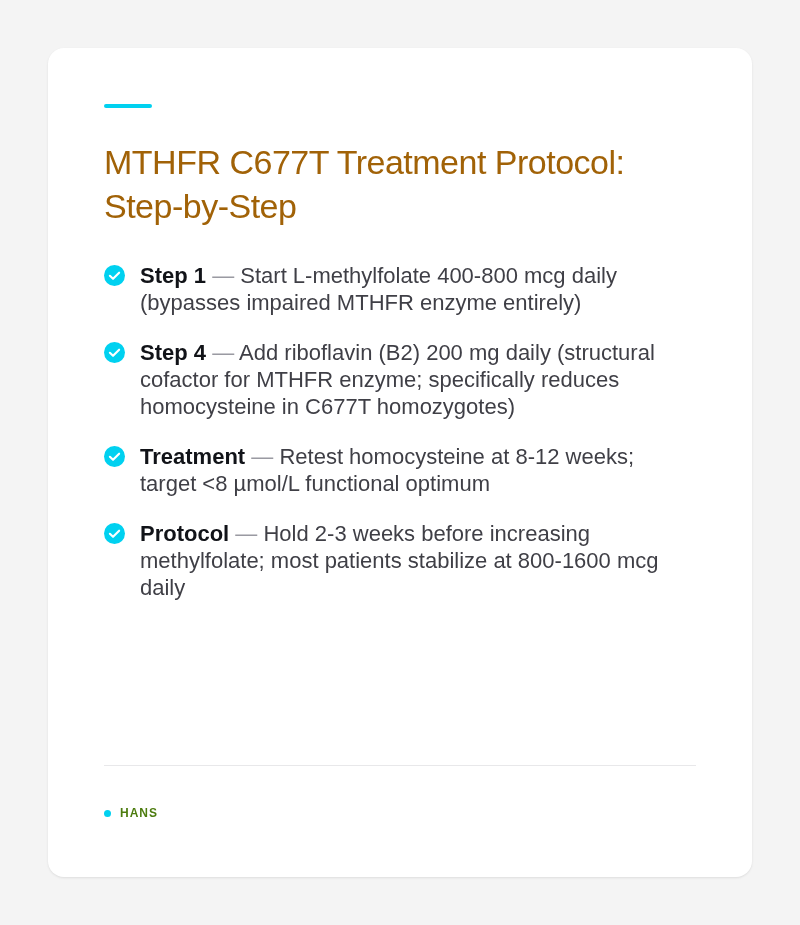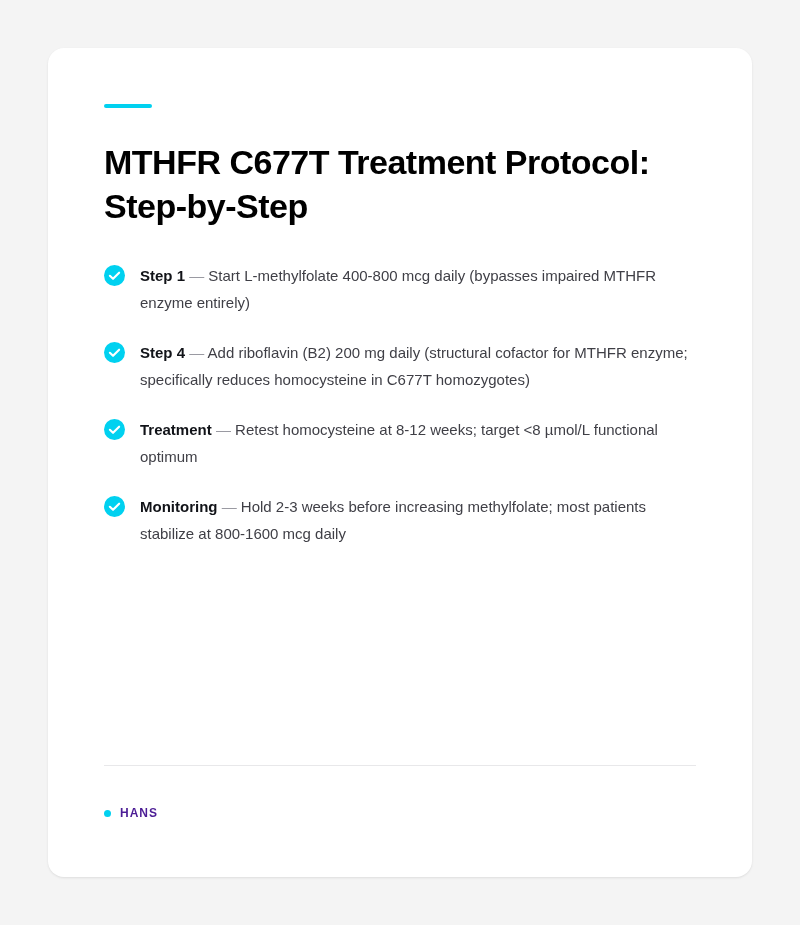--- a/index.html
+++ b/index.html
@@ -19,32 +19,32 @@
     }
     .accent-bar {
       width: 48px; height: 4px;
       border-radius: 2px;
       background: #00d1f0;
     }
     .title {
       margin-top: 32px;
       font-size: 34px;
       line-height: 44px;
-      font-weight: 700;
-      color: #000000;
+      font-weight: 400;
+      color: #a16207;
       letter-spacing: -0.5px;
     }
     .list {
       margin-top: 34px;
       list-style: none;
     }
     .item {
       position: relative;
       padding-left: 36px;
-      font-size: 15px;
+      font-size: 22px;
       line-height: 27px;
       color: #3f3f46;
       margin-bottom: 23px;
     }
     .item .check {
       position: absolute;
       left: 0; top: 3px;
       width: 21px; height: 21px;
     }
     .item .label {
@@ -66,21 +66,21 @@
       gap: 9px;
     }
     .footer .dot {
       width: 7px; height: 7px; border-radius: 50%;
       background: #00d1f0;
     }
     .footer .author {
       font-size: 12px;
       font-weight: 700;
       letter-spacing: 1px;
-      color: #4c1d95;
+      color: #4d7c0f;
     }
   </style>
 </head>
 <body>
 
 <div class="card">
   <div class="accent-bar"></div>
   <h1 class="title">MTHFR C677T Treatment Protocol: Step-by-Step</h1>
 
   <ul class="list">
@@ -109,21 +109,21 @@
       </svg>
       <span class="label">Treatment</span>
       <span class="dash"> — </span>
       <span>Retest homocysteine at 8-12 weeks; target &lt;8 µmol/L functional optimum</span>
     </li>
     <li class="item">
       <svg class="check" viewBox="0 0 20 20">
         <circle cx="10" cy="10" r="10" fill="#00d1f0"></circle>
         <path d="M5.6 10.3 L8.6 13.2 L14.4 7.3" fill="none" stroke="#fff" stroke-width="2" stroke-linecap="round" stroke-linejoin="round"></path>
       </svg>
-      <span class="label">Monitoring</span>
+      <span class="label">Protocol</span>
       <span class="dash"> — </span>
       <span>Hold 2-3 weeks before increasing methylfolate; most patients stabilize at 800-1600 mcg daily</span>
     </li>
   </ul>
 
   <div class="divider"></div>
 
   <div class="footer">
     <span class="dot"></span>
     <span class="author">HANS</span>

